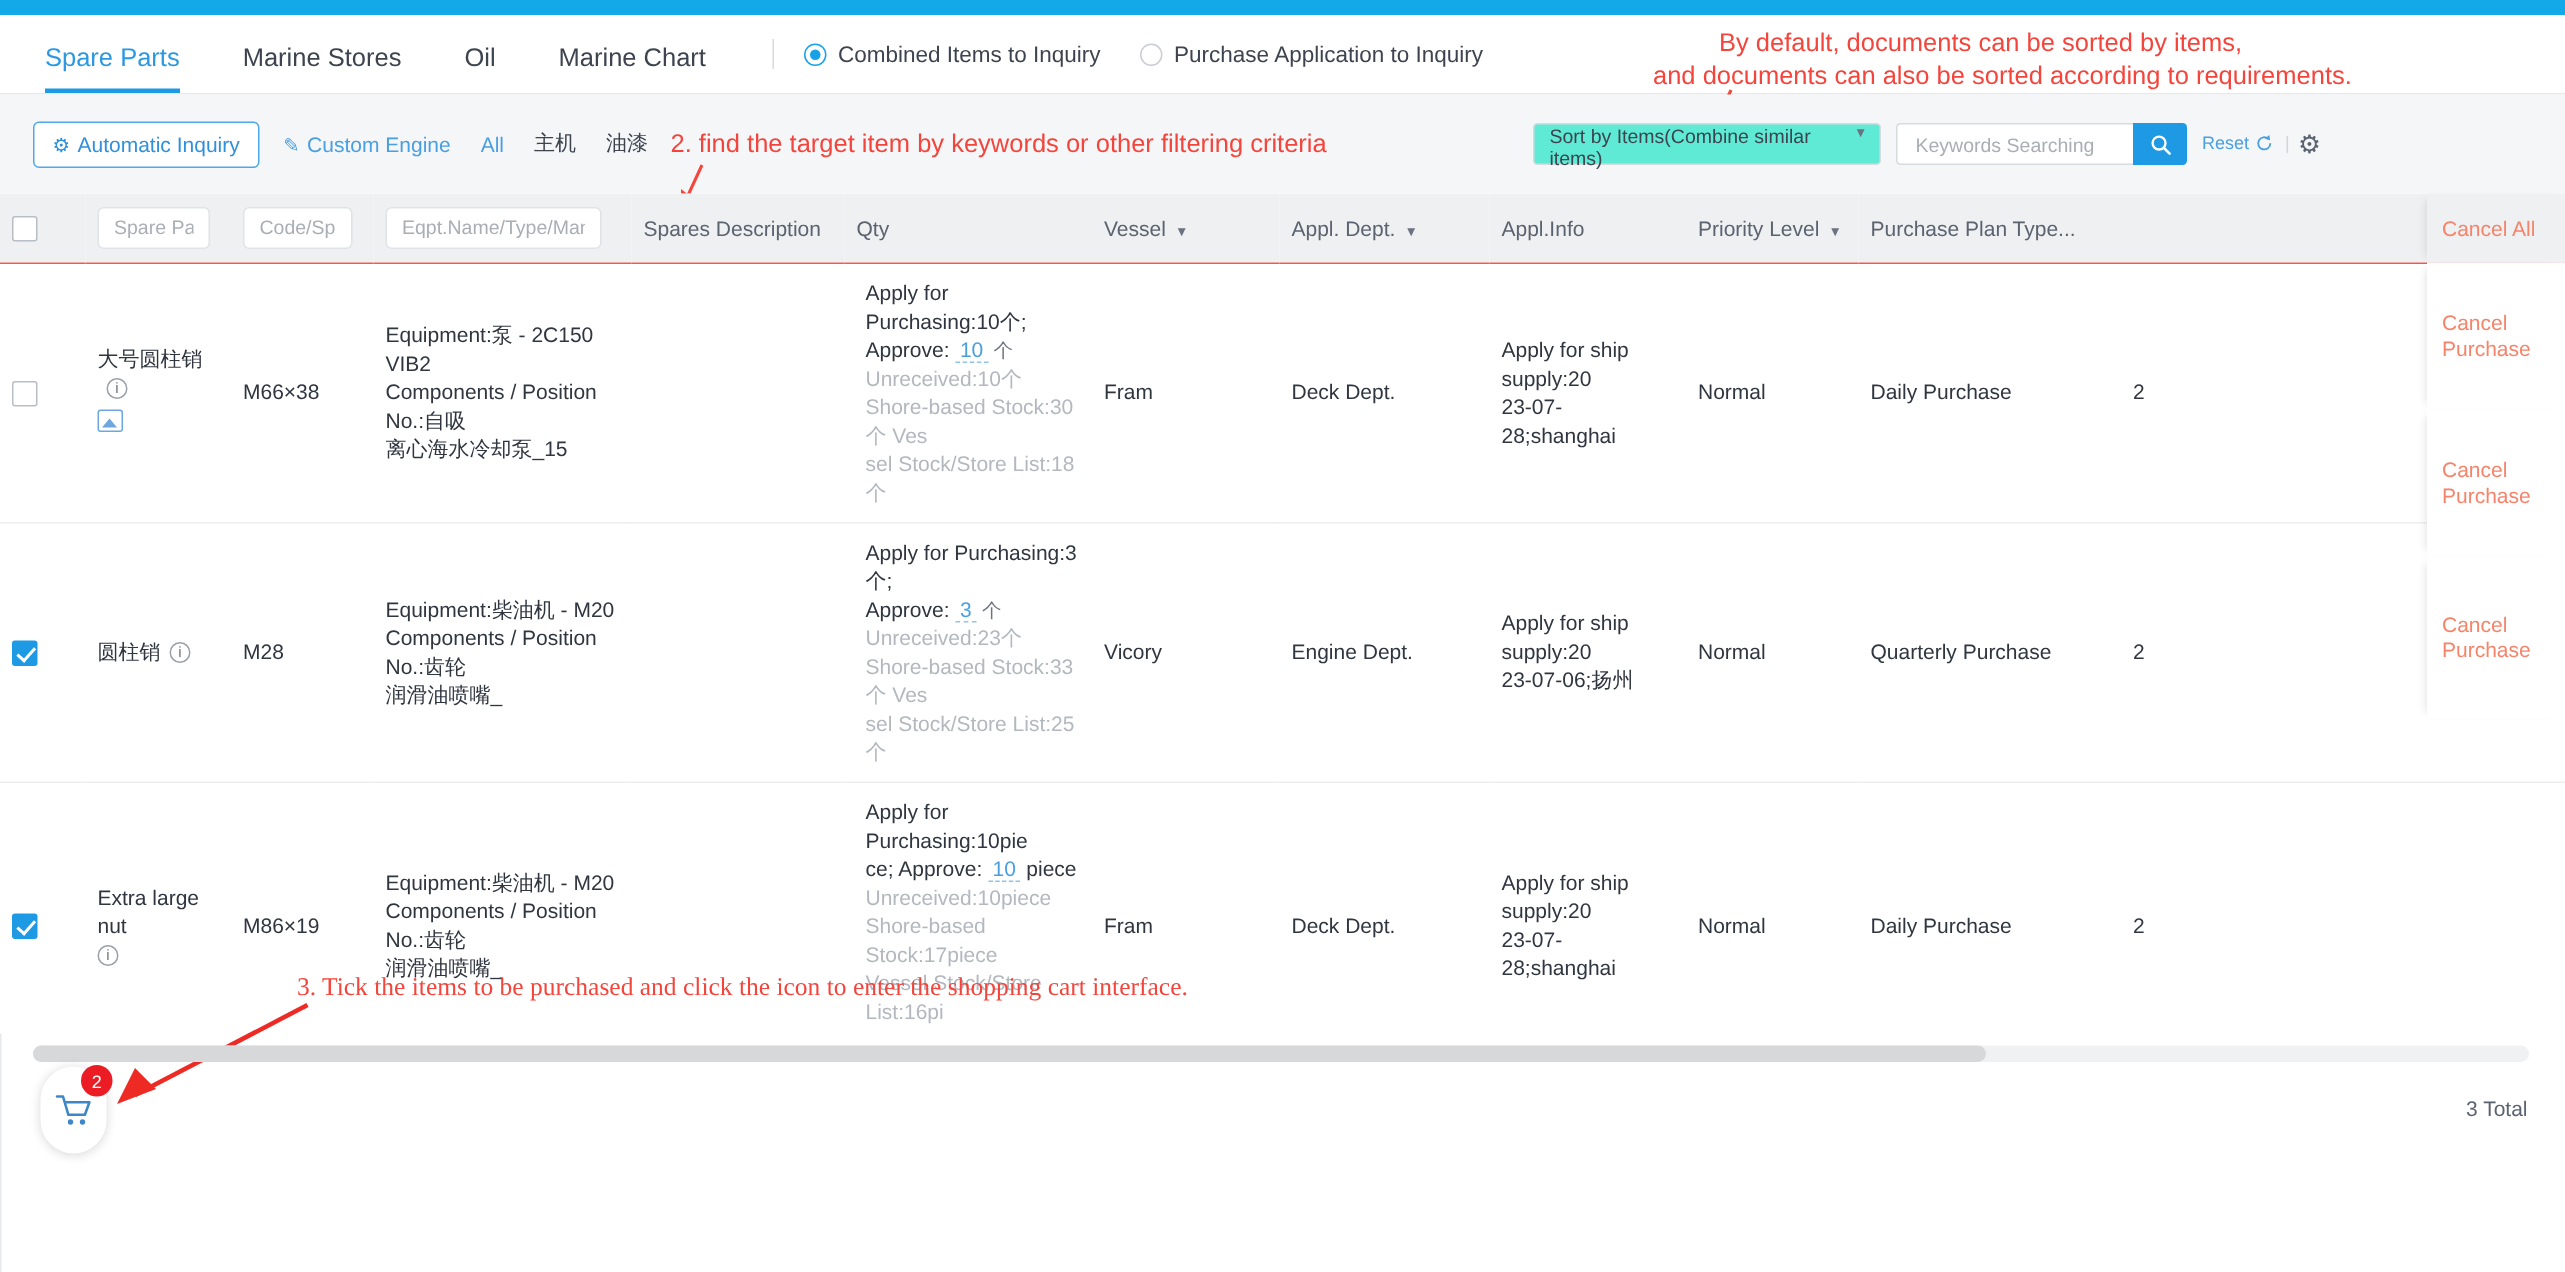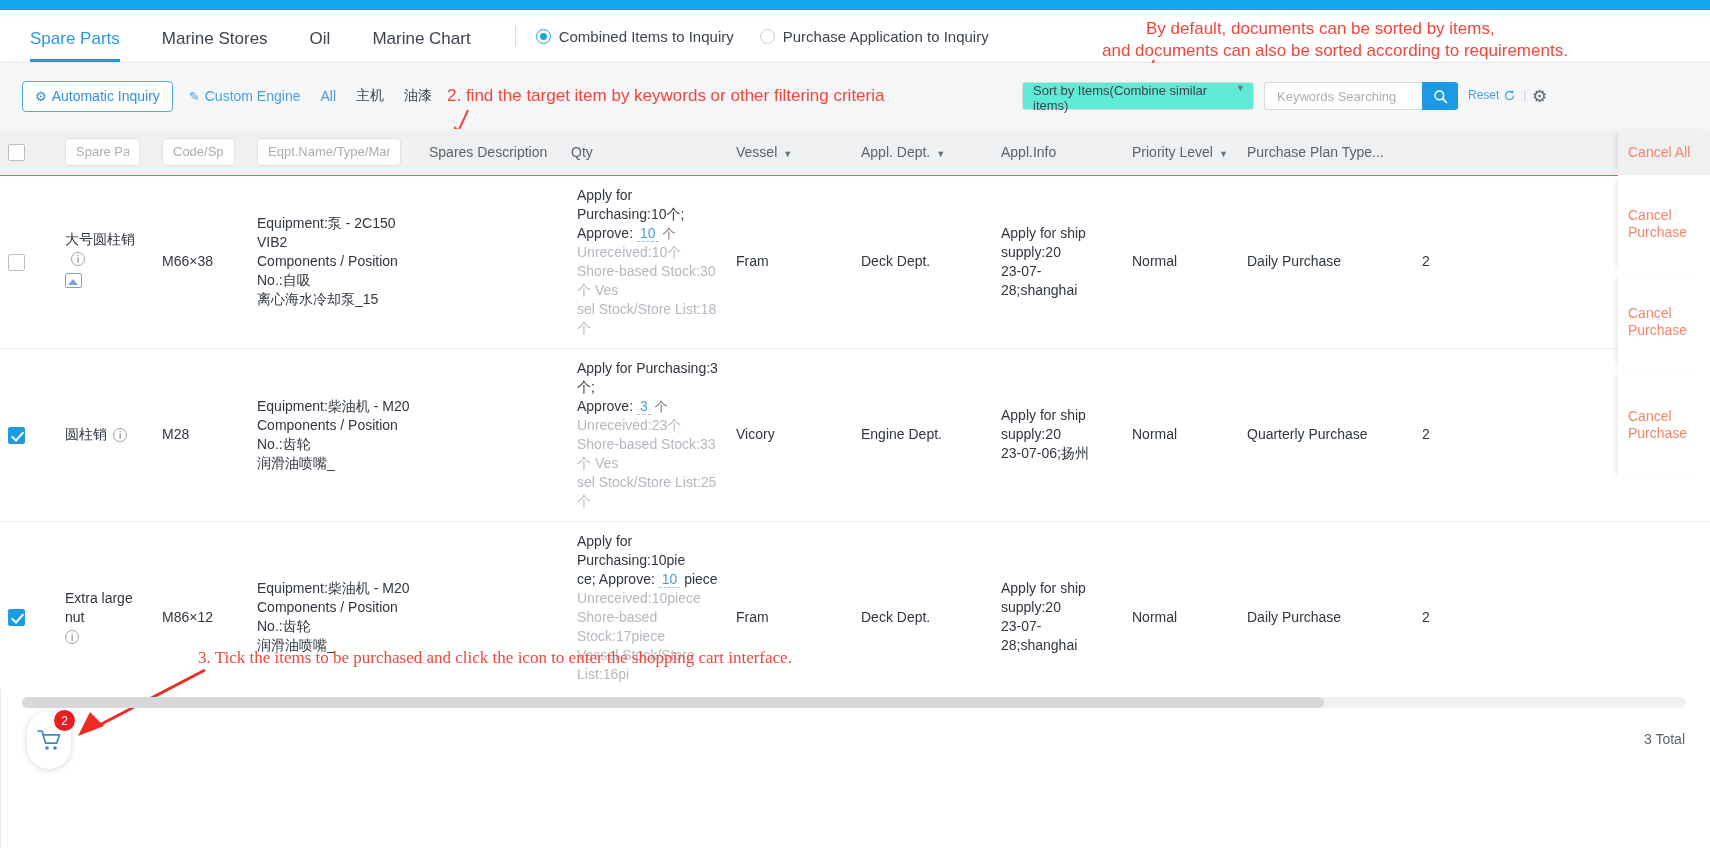--- a/index.html
+++ b/index.html
@@ -586,21 +586,21 @@
           <td>2</td>
         </tr>
 
         <tr style="height:108px">
           <td>
             <span class="cb checked"></span>
           </td>
           <td>
             <span>Extra large nut</span><br><i class="info-i" style="margin-left:0">i</i>
           </td>
-          <td>M86×12</td>
+          <td>M86×19</td>
           <td>
             <span class="desc-line">Equipment:柴油机 - M20</span>
             <span class="desc-line">Components / Position No.:齿轮</span>
             <span class="desc-line">润滑油喷嘴_</span>
           </td>
           <td></td>
           <td style="padding-left:14px">
             <span class="desc-line qty-main">Apply for Purchasing:10pie</span>
             <span class="desc-line">
               <span>ce; Approve:</span>

